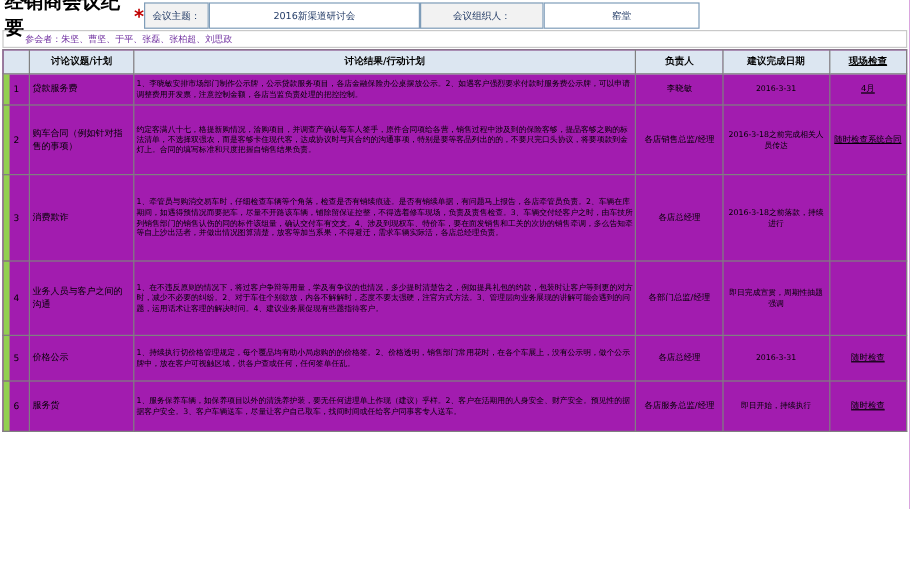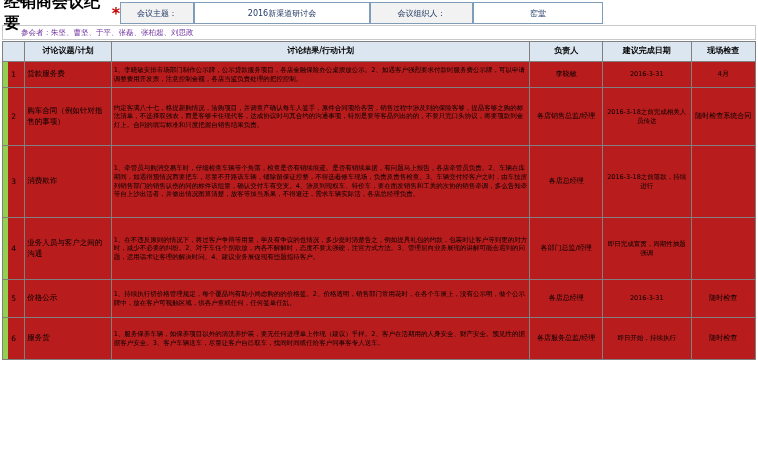--- a/index.html
+++ b/index.html
@@ -52,42 +52,42 @@
     padding-left:18px;
     background:#fff;
   }
 
   
   table.main{
     border-collapse:collapse;
     table-layout:fixed;
     width:754px;
     margin:1px 2px 0 2px;
-    background:#b91c1c;
+    background:#a21caf;
   }
   table.main th,table.main td{
     border:1px solid #808080;
     vertical-align:middle;
     padding:1px 2px;
     box-sizing:border-box;
   }
   table.main thead th{
     background:#dce6f1;
     font-size:8px;
     font-weight:bold;
     text-align:center;
     height:20px;
     color:#000;
   }
   .c-idx{width:22px;text-align:center;font-size:7.5px;}
   .c-topic{width:86px;font-size:7.5px;line-height:1.35;}
   .c-result{width:416px;font-size:6.5px;line-height:1.32;text-align:left;}
   .c-owner{width:72px;text-align:center;font-size:7px;line-height:1.35;}
   .c-date{width:88px;text-align:center;font-size:6.5px;line-height:1.35;}
-  .c-check{width:64px;text-align:center;font-size:7px;line-height:1.35;}
+  .c-check{width:64px;text-align:center;font-size:7px;line-height:1.35;text-decoration:underline;}
 
   td.c-topic{text-align:left;}
   td.c-idx{position:relative;}
   td.c-idx .tag{
     position:absolute;left:0;top:0;bottom:0;width:5px;background:#92d050;
   }
   td.c-idx .num{position:relative;}
 
   .row-1 td{height:26px;}
   .row-2 td{height:58px;}
@@ -99,21 +99,21 @@
 </head>
 <body>
 
 <div class="sheet">
 
   <div class="hdr">
     <div class="title-cell">
       <span>经销商会议纪要</span>
         <span class="star">*</span>
     </div>
-    <div class="hdr-lbl" style="width:74px">会议主题：</div>
+    <div class="hdr-lbl" style="width:54px">会议主题：</div>
     <div class="hdr-val" style="width:176px">2016新渠道研讨会</div>
     <div class="hdr-lbl" style="width:103px">会议组织人：</div>
     <div class="hdr-val" style="width:130px">窑堂</div>
   </div>
 
   <div class="participants">
     <span>参会者：</span>
     <span>朱坚、曹坚、于平、张磊、张柏超、刘思政</span>
   </div>
 

